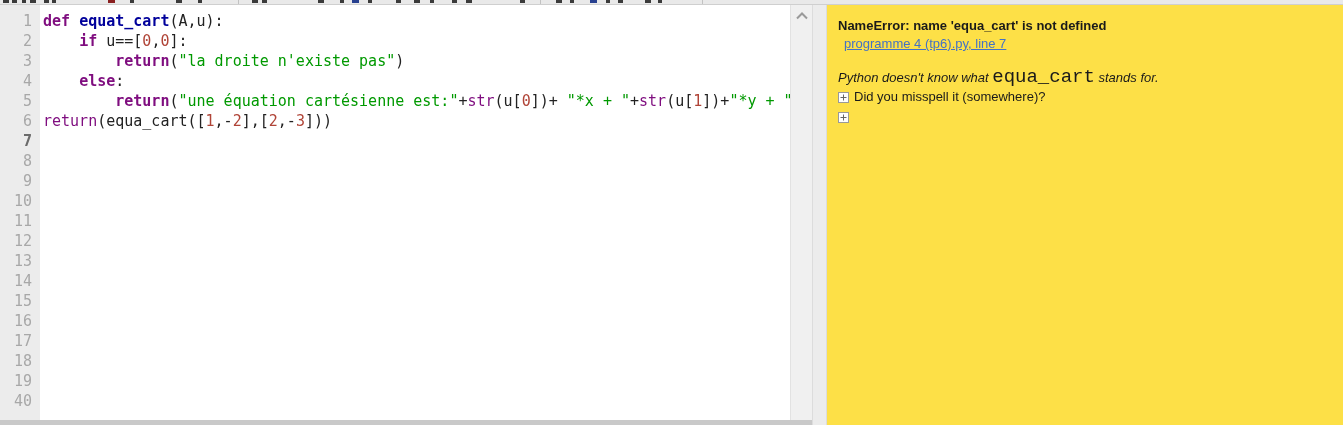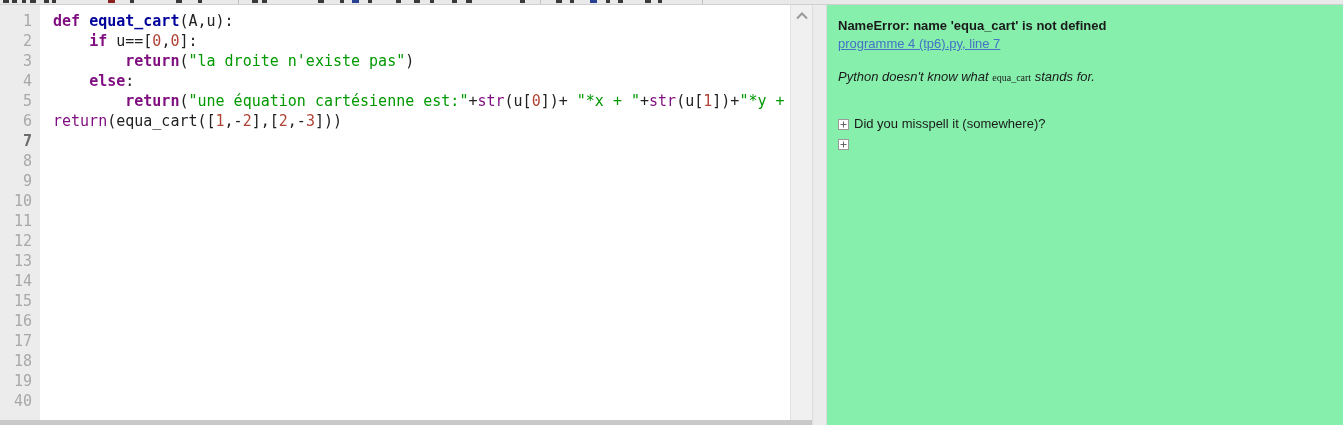--- a/index.html
+++ b/index.html
@@ -15,44 +15,44 @@
   
   .editor-pane{position:relative;width:812px;height:420px;background:#fff;flex:none;}
   .gutter{position:absolute;left:0;top:0;bottom:5px;width:40px;background:#ececec;
           padding-top:6px;box-sizing:border-box;}
   .gnum{height:20px;line-height:20px;text-align:right;padding-right:8px;
         font-family:"DejaVu Sans Mono",monospace;font-size:15px;color:#a8a8a8;}
   .gnum.current{color:#6b6b6b;font-weight:bold;}
   .code-area{position:absolute;left:40px;right:22px;top:0;bottom:5px;overflow:hidden;
              padding:6px 0 0 3px;}
   .code-line{height:20px;line-height:20px;white-space:pre;
-             font-family:"DejaVu Sans Mono",monospace;font-size:15px;color:#222;margin-left:10px;}
+             font-family:"DejaVu Sans Mono",monospace;font-size:15px;color:#222;}
   .tk-kw{color:var(--kw);font-weight:bold;}
   .tk-def{color:var(--defname);font-weight:bold;}
   .tk-builtin{color:var(--builtin);}
   .tk-str{color:var(--str);}
   .tk-num{color:var(--num);}
   .tk-plain{color:#222;}
   .vscrollbar{position:absolute;right:0;top:0;bottom:0;width:22px;background:#f0f0f0;
               border-left:1px solid #e2e2e2;box-sizing:border-box;}
   .scroll-up{position:absolute;top:3px;left:0;right:0;height:16px;display:flex;
              align-items:center;justify-content:center;}
   .hscrollbar{position:absolute;left:0;right:0;bottom:0;height:5px;background:#c9c9c9;}
   
   .sash{width:15px;flex:none;background:#ececec;border-left:1px solid #dcdcdc;
         border-right:1px solid #dcdcdc;box-sizing:border-box;}
   
-  .assistant-pane{flex:1;background:#86efac;padding:12px 10px 0 11px;box-sizing:border-box;
+  .assistant-pane{flex:1;background:#fde047;padding:12px 10px 0 11px;box-sizing:border-box;
                   font-size:13px;color:#1a1a1a;}
   .error-title{font-weight:bold;line-height:18px;}
   .error-link{display:inline-block;color:var(--link);text-decoration:underline;
-              line-height:18px;cursor:pointer;}
+              line-height:18px;cursor:pointer;margin-left:6px;}
   .explain{margin:15px 0 0 0;font-style:italic;line-height:18px;}
-  .explain code{font-style:normal;font-family:Liberation Serif, serif;font-size:10px;}
-  .suggestions{margin-top:27px;}
+  .explain code{font-style:normal;font-family:Liberation Mono, monospace;font-size:19px;}
+  .suggestions{margin-top:0;}
   .suggestion{display:flex;align-items:center;height:20px;line-height:20px;cursor:pointer;}
   .suggestion .expander{flex:none;width:11px;height:11px;margin-right:5px;display:inline-flex;}
   .suggestion .slabel{white-space:nowrap;}
 </style>
 </head>
 <body>
 
 <div class="screen">
 
   <div class="toolbar-strip" id="strip">

